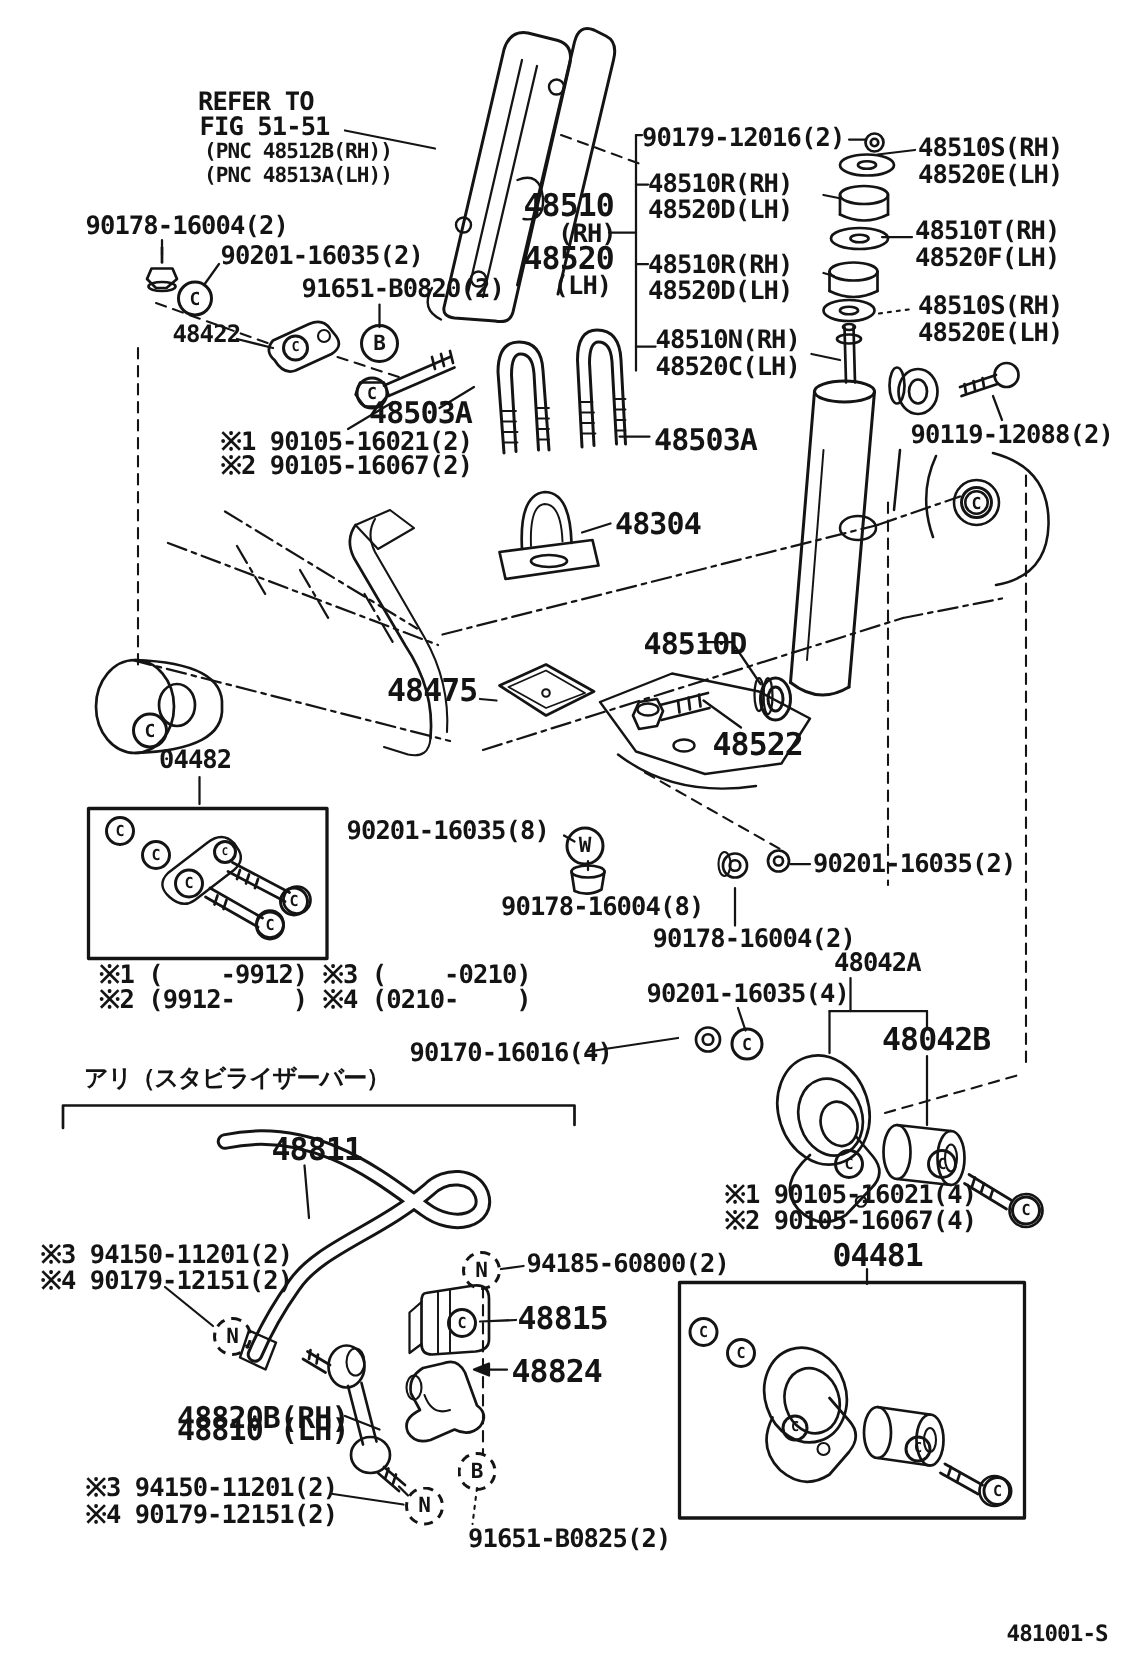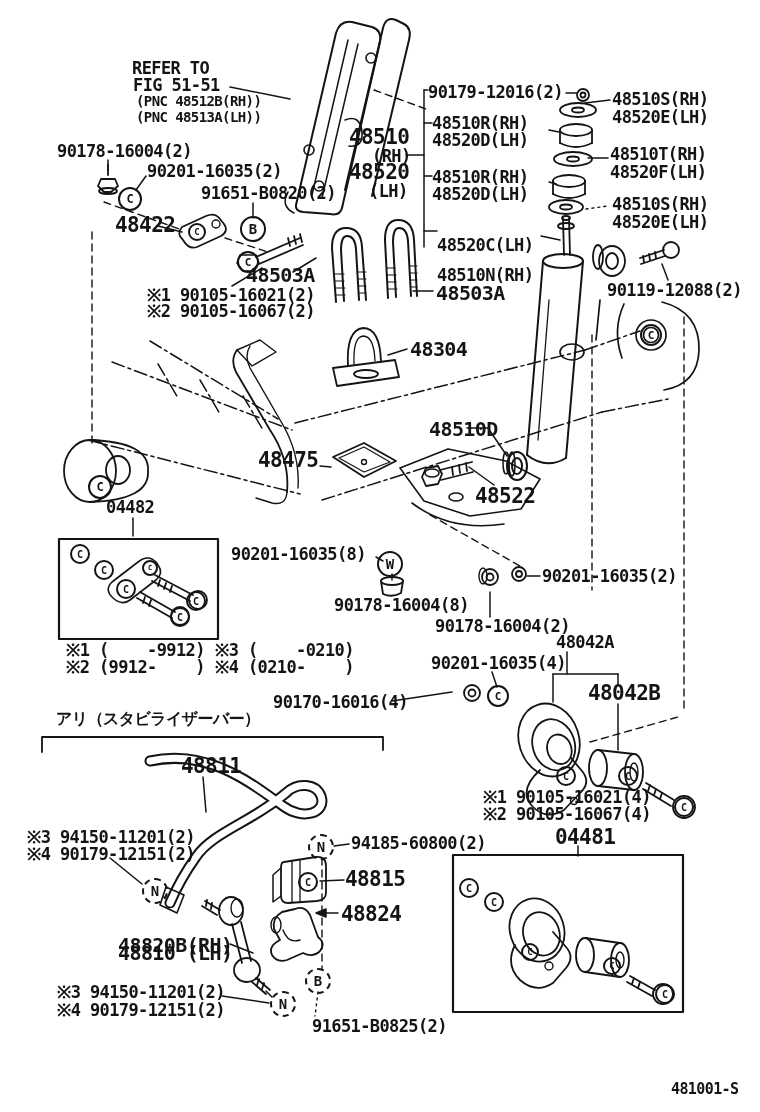--- a/index.html
+++ b/index.html
@@ -357,38 +357,38 @@
 </svg>
 
 <div id="diagram-labels">
       <div class="lbl" style="left: 132px; top: 60px;">REFER TO</div>
       <div class="lbl" style="left: 133px; top: 77px;">FIG 51-51</div>
       <div class="lbl" style="left: 136px; top: 94px; font-size: 14px;">(PNC 48512B(RH))</div>
       <div class="lbl" style="left: 136px; top: 110px; font-size: 14px;">(PNC 48513A(LH))</div>
       <div class="lbl" style="left: 57px; top: 143px;">90178-16004(2)</div>
       <div class="lbl" style="left: 147px; top: 163px;">90201-16035(2)</div>
       <div class="lbl" style="left: 201px; top: 185px;">91651-B0820(2)</div>
-      <div class="lbl" style="left: 115px; top: 215px; font-size: 21px;">48422</div>
+      <div class="lbl" style="left: 115px; top: 215px; font-size: 16px;">48422</div>
       <div class="lbl" style="left: 246px; top: 265px; font-size: 20px;">48503A</div>
       <div class="lbl" style="left: 147px; top: 287px;">※1 90105-16021(2)</div>
       <div class="lbl" style="left: 147px; top: 303px; text-align: center;">※2 90105-16067(2)</div>
       <div class="lbl" style="left: 436px; top: 283px; font-size: 20px;">48503A</div>
       <div class="lbl" style="left: 410px; top: 339px; font-size: 20px;">48304</div>
       <div class="lbl" style="left: 428px; top: 84px;">90179-12016(2)</div>
       <div class="lbl" style="left: 432px; top: 115px;">48510R(RH)</div>
       <div class="lbl" style="left: 432px; top: 132px;">48520D(LH)</div>
       <div class="lbl" style="left: 612px; top: 91px;">48510S(RH)</div>
       <div class="lbl" style="left: 612px; top: 109px;">48520E(LH)</div>
       <div class="lbl" style="left: 610px; top: 146px;">48510T(RH)</div>
       <div class="lbl" style="left: 610px; top: 164px;">48520F(LH)</div>
       <div class="lbl" style="left: 432px; top: 169px;">48510R(RH)</div>
       <div class="lbl" style="left: 432px; top: 186px;">48520D(LH)</div>
       <div class="lbl" style="left: 612px; top: 196px;">48510S(RH)</div>
       <div class="lbl" style="left: 612px; top: 214px;">48520E(LH)</div>
-      <div class="lbl" style="left: 437px; top: 219px; margin-top: 48px;">48510N(RH)</div>
+      <div class="lbl" style="left: 437px; top: 219px;">48510N(RH)</div>
       <div class="lbl" style="left: 437px; top: 237px;">48520C(LH)</div>
       <div class="lbl" style="left: 349px; top: 127px; font-size: 21px;">48510</div>
       <div class="lbl" style="left: 372px; top: 148px;">(RH)</div>
       <div class="lbl" style="left: 349px; top: 162px; font-size: 21px;">48520</div>
       <div class="lbl" style="left: 369px; top: 183px;">(LH)</div>
       <div class="lbl" style="left: 607px; top: 282px;">90119-12088(2)</div>
       <div class="lbl" style="left: 258px; top: 450px; font-size: 21px;">48475</div>
       <div class="lbl" style="left: 429px; top: 419px; font-size: 20px;">48510D</div>
       <div class="lbl" style="left: 475px; top: 486px; font-size: 21px;">48522</div>
       <div class="lbl" style="left: 106px; top: 499px; font-size: 17px;">04482</div>

